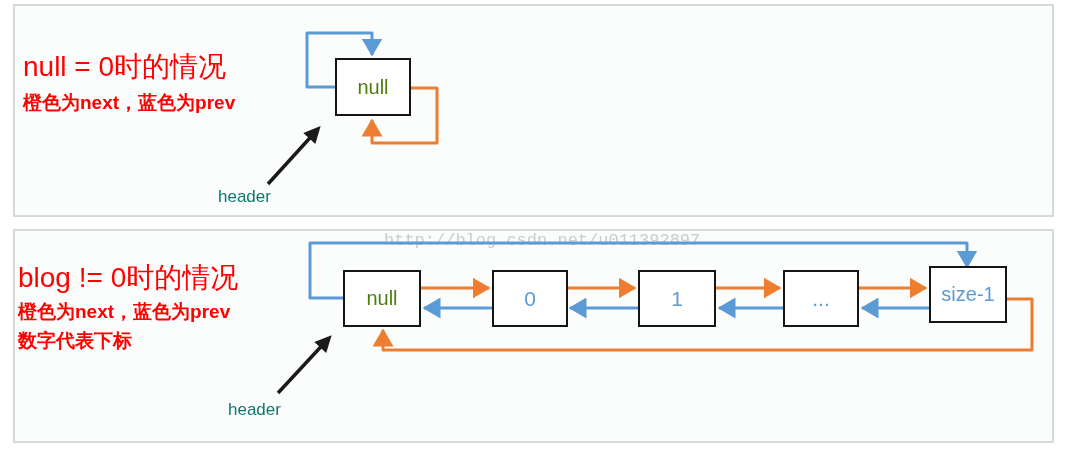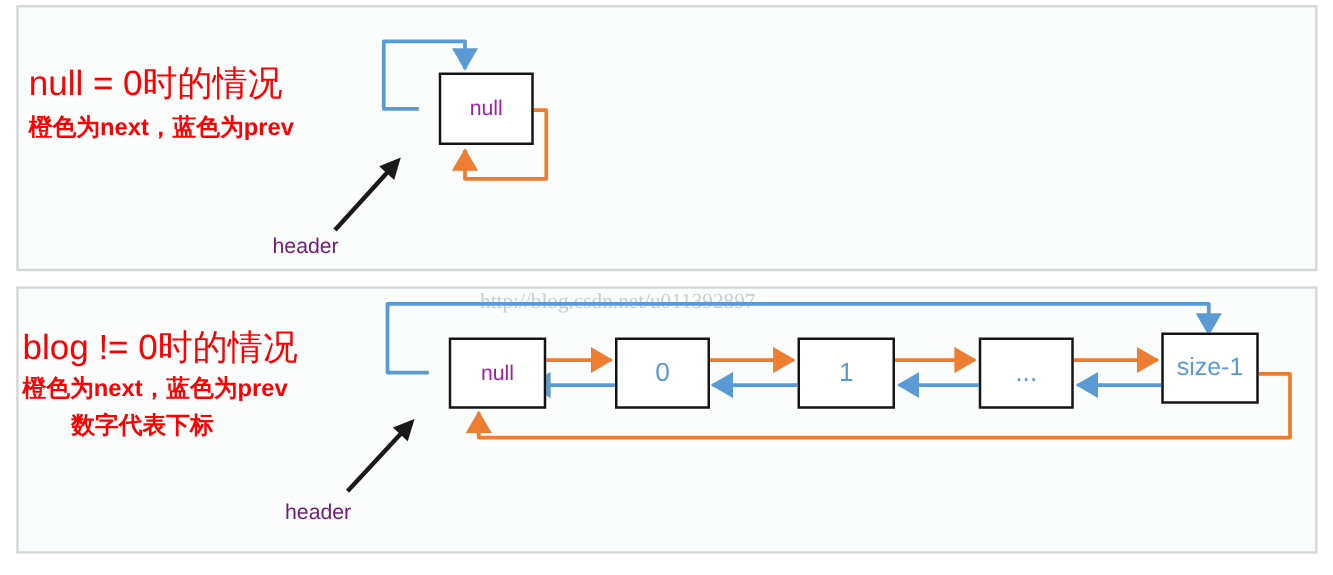--- a/index.html
+++ b/index.html
@@ -13,31 +13,31 @@
   }
   .abs{position:absolute;}
   .title{
     color:var(--heading,#f00);font-size:28px;line-height:32px;
     white-space:nowrap;z-index:3;
   }
   .legend{
     color:var(--heading,#f00);font-size:19px;font-weight:bold;
     line-height:22px;white-space:nowrap;z-index:3;text-align:center;
   }
-  .pointer-label{color:#701a75;font-size:17px;z-index:3;white-space:nowrap;}
+  .pointer-label{color:#0f766e;font-size:17px;z-index:3;white-space:nowrap;}
   .watermark{
-    font-family:Liberation Serif, serif;font-size:17px;
+    font-family:Liberation Mono, monospace;font-size:17px;
     color:var(--watermark,#c9cdcf);z-index:1;letter-spacing:0px;white-space:nowrap;
   }
   .node{
     position:absolute;background:#ffffff;border:2px solid #151515;
     box-sizing:border-box;display:flex;align-items:center;justify-content:center;
     z-index:3;
   }
-  .node-black{color:#a21caf;font-size:17px;margin-left:16px;}
+  .node-black{color:#4d7c0f;font-size:20px;}
   .node-index{color:var(--prev,#5b9bd5);font-size:21px;}
   .node-wrap{
     display:inline-block;width:56px;text-align:center;
     font-size:20px;line-height:25px;color:var(--prev,#5b9bd5);
   }
   svg.overlay{position:absolute;left:0;top:0;z-index:2;pointer-events:none;}
   .next-stroke{stroke:var(--next,#ed7d31);stroke-width:3;fill:none;stroke-linejoin:round;}
   .prev-stroke{stroke:var(--prev,#5b9bd5);stroke-width:3;fill:none;stroke-linejoin:round;}
   .black-stroke{stroke:var(--arrow-black,#1a1a1a);stroke-width:3.5;fill:none;}
   .next-fill{fill:var(--next,#ed7d31);}
@@ -88,21 +88,21 @@
 
   <div class="abs title" style="left:23px;top:51px;">null = 0时的情况</div>
   <div class="abs legend" style="left:23px;top:92px;">橙色为next，蓝色为prev</div>
   <div class="node node-black" style="left:335px;top:58px;width:76px;height:58px;">
     <span>null</span>
   </div>
   <div class="abs pointer-label" style="left:218px;top:187px;">header</div>
 
   <div class="abs title" style="left:18px;top:262px;">blog != 0时的情况</div>
   <div class="abs legend" style="left:18px;top:301px;">橙色为next，蓝色为prev</div>
-  <div class="abs legend" style="left:18px;top:330px;margin-left:39px;">数字代表下标</div>
+  <div class="abs legend" style="left:18px;top:330px;">数字代表下标</div>
   <div class="abs pointer-label" style="left:228px;top:400px;">header</div>
 
   <div class="node node-black" style="left:343px;top:270px;width:78px;height:57px;">
     <span>null</span>
   </div>
   <div class="node node-index" style="left:492px;top:270px;width:76px;height:57px;">
     <span>0</span>
   </div>
   <div class="node node-index" style="left:638px;top:270px;width:78px;height:57px;">
     <span>1</span>

